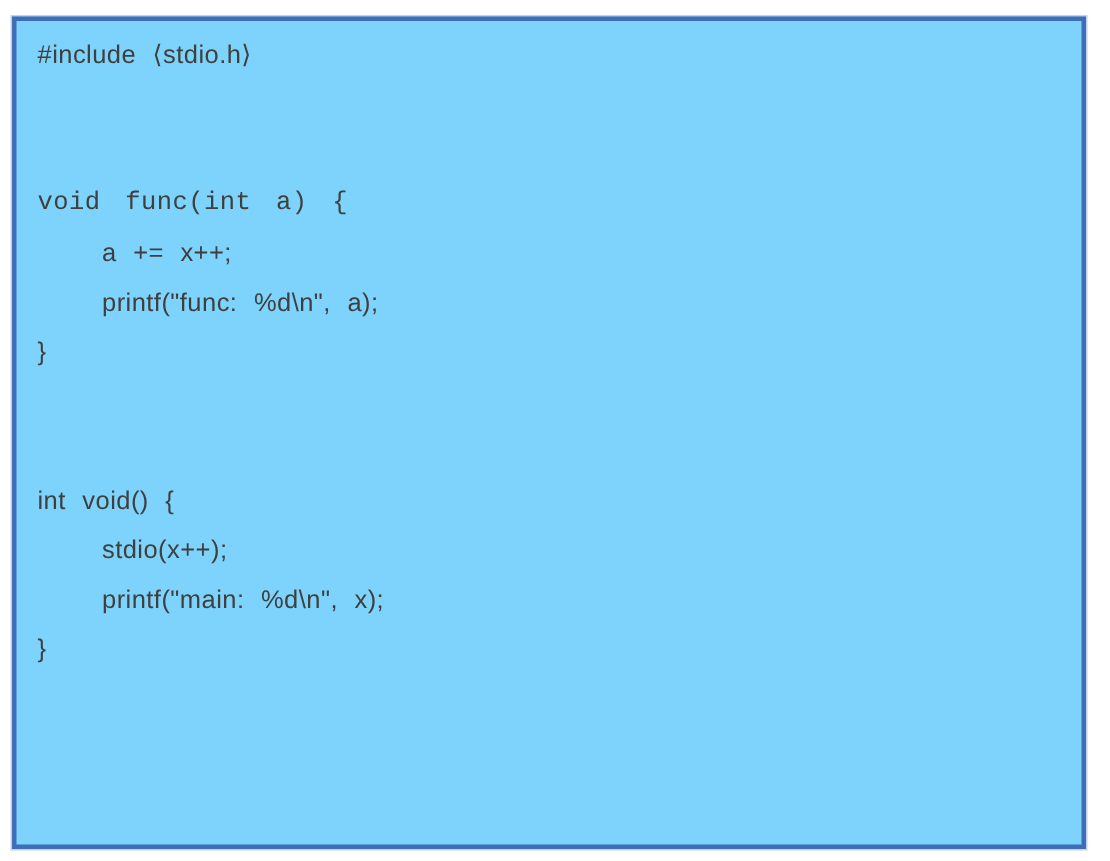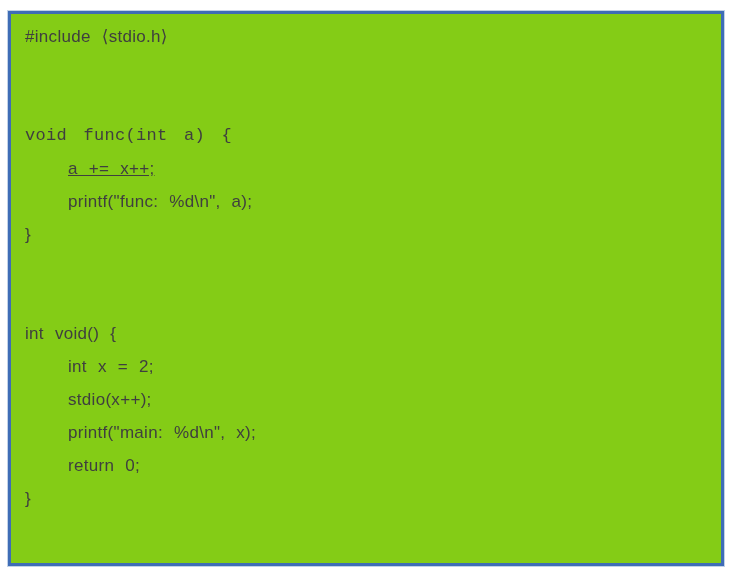--- a/index.html
+++ b/index.html
@@ -36,31 +36,29 @@
     letter-spacing: 0.3px;
     word-spacing: 6px;
   }
   .code-line.indent {
     padding-left: 43px;
   }
 </style>
 </head>
 <body>
 
-<div class="code-box" style="border-color: rgb(63, 109, 182); background: #84cc16;">
+<div class="code-box" style="border-color: rgb(63, 109, 182); background: #7dd3fc;">
   <div class="code-block">
       <div class="code-line" style="color: rgb(63, 63, 63);">#include ⟨stdio.h⟩</div>
       <div class="code-line" style="color: rgb(63, 63, 63);"></div>
       <div class="code-line" style="color: rgb(63, 63, 63);"></div>
       <div class="code-line" style="color: rgb(63, 63, 63); font-family: Liberation Mono, monospace;">void func(int a) {</div>
-      <div class="code-line indent" style="color: rgb(63, 63, 63); text-decoration: underline;">a += x++;</div>
+      <div class="code-line indent" style="color: rgb(63, 63, 63);">a += x++;</div>
       <div class="code-line indent" style="color: rgb(63, 63, 63);">printf("func: %d\n", a);</div>
       <div class="code-line" style="color: rgb(63, 63, 63);">}</div>
       <div class="code-line" style="color: rgb(63, 63, 63);"></div>
       <div class="code-line" style="color: rgb(63, 63, 63);"></div>
       <div class="code-line" style="color: rgb(63, 63, 63);">int void() {</div>
-      <div class="code-line indent" style="color: rgb(63, 63, 63);">int x = 2;</div>
       <div class="code-line indent" style="color: rgb(63, 63, 63);">stdio(x++);</div>
       <div class="code-line indent" style="color: rgb(63, 63, 63);">printf("main: %d\n", x);</div>
-      <div class="code-line indent" style="color: rgb(63, 63, 63);">return 0;</div>
       <div class="code-line" style="color: rgb(63, 63, 63);">}</div>
     </div>
 </div>
 
 </body></html>

